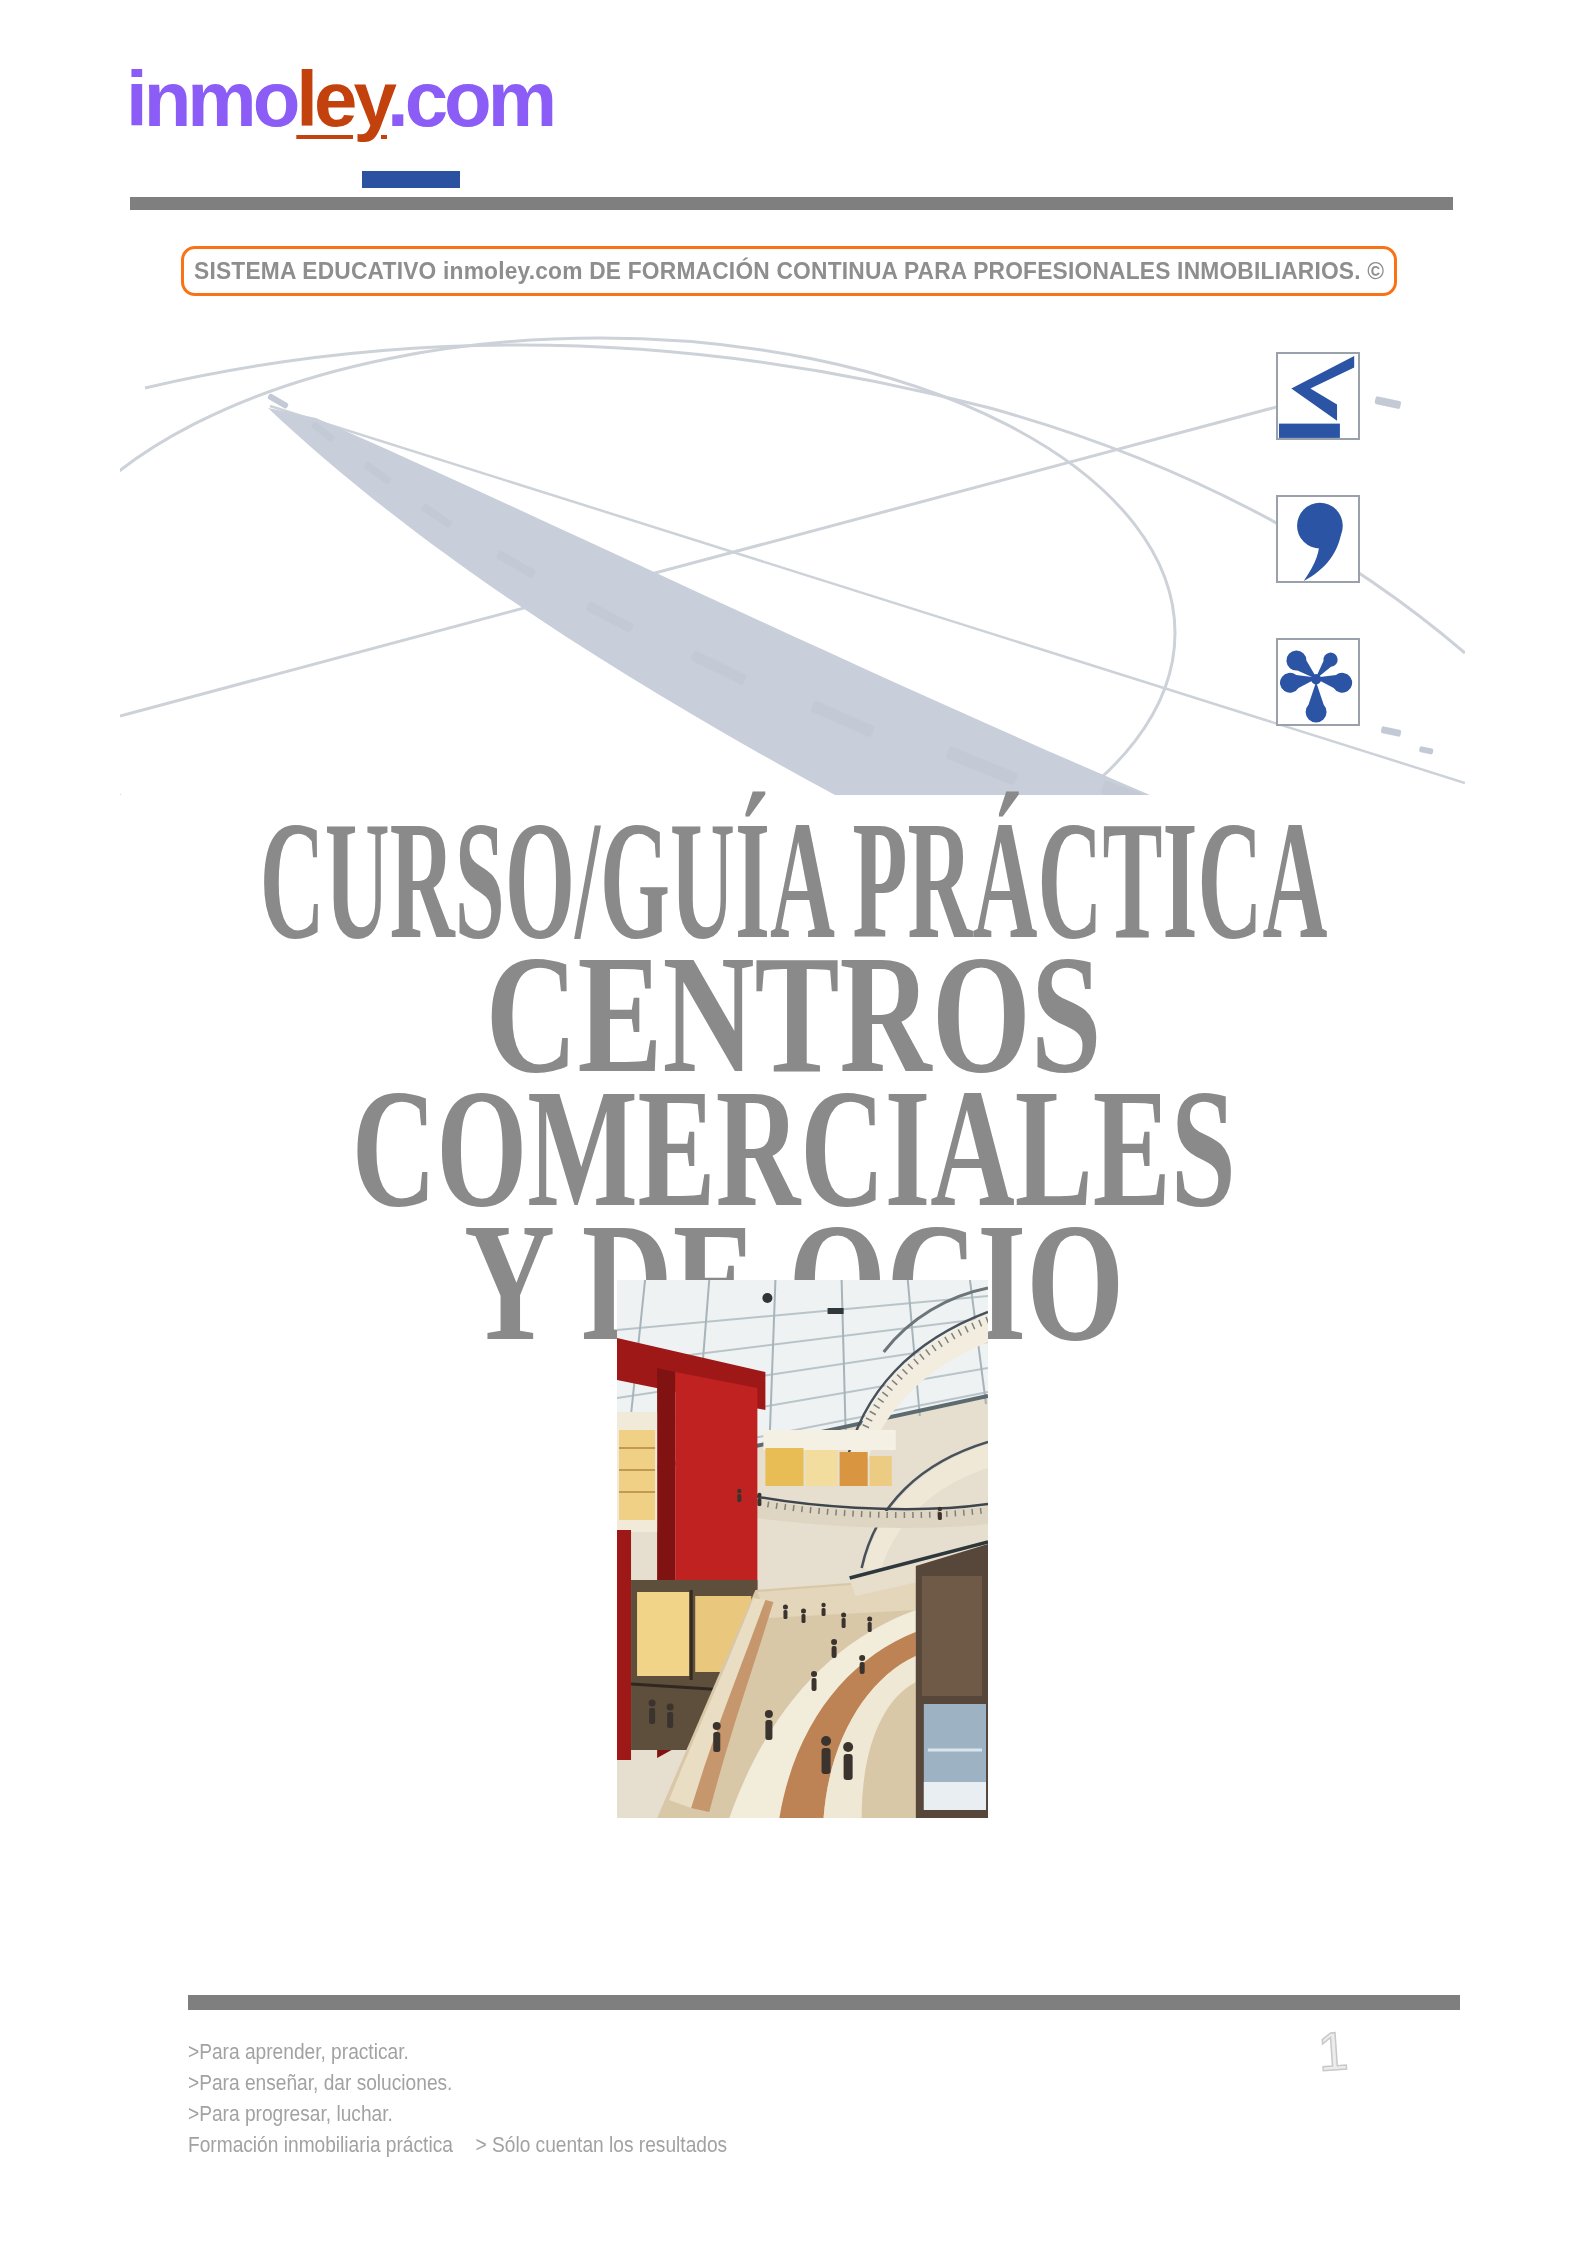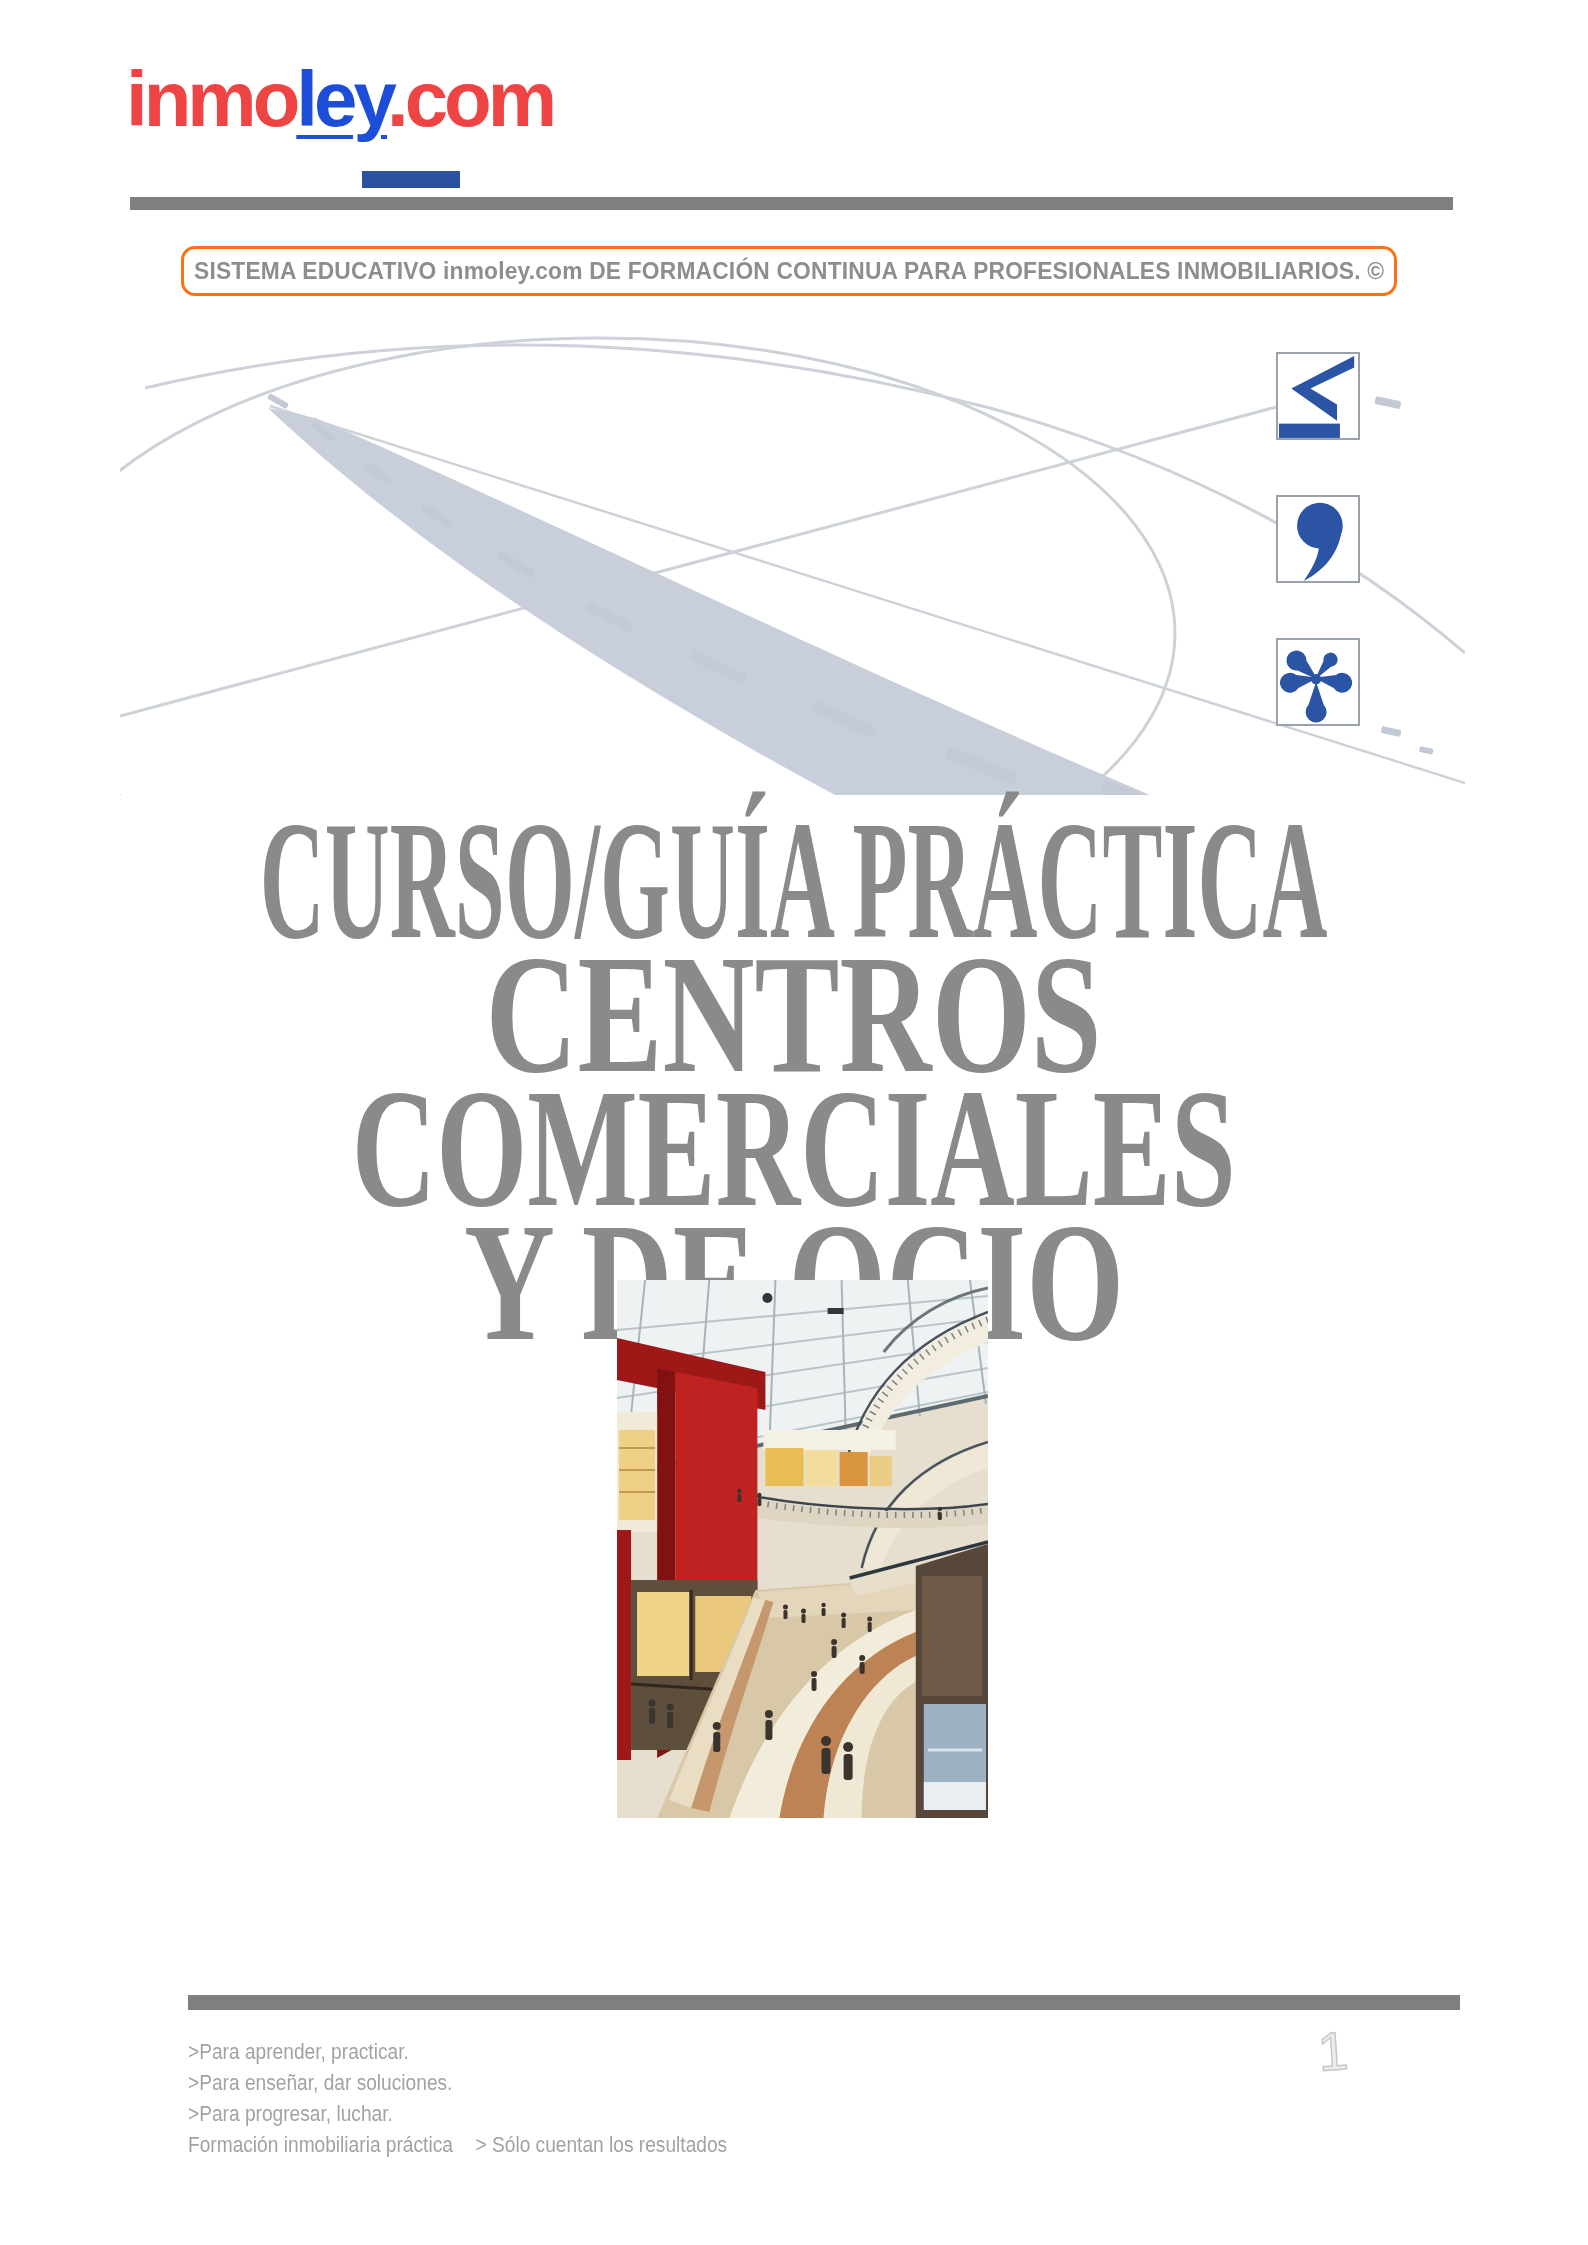--- a/index.html
+++ b/index.html
@@ -2,22 +2,22 @@
 <html><head>
 <meta charset="utf-8">
 <style>
   html,body{margin:0;padding:0;background:#ffffff;}
   #page{position:relative;width:1588px;height:2245px;background:#ffffff;overflow:hidden;
         font-family:"Liberation Sans",sans-serif;}
 
   
   .logo{position:absolute;left:126px;top:60px;font-size:78px;font-weight:bold;
         letter-spacing:-4px;line-height:1;white-space:nowrap;}
-  .logo .p1,.logo .p3{color:#ef4444;}
-  .logo .p2{color:#1d4ed8;text-decoration:underline;text-decoration-thickness:4px;text-underline-offset:9px;}
+  .logo .p1,.logo .p3{color:#8b5cf6;}
+  .logo .p2{color:#c2410c;text-decoration:underline;text-decoration-thickness:4px;text-underline-offset:9px;}
   .logo-underline{position:absolute;left:362px;top:171px;width:98px;height:17px;background:#2a52a0;}
 
   
   .bar-top{position:absolute;left:130px;top:197px;width:1323px;height:13px;background:#7f7f7f;}
   .bar-bottom{position:absolute;left:188px;top:1995px;width:1272px;height:15px;background:#7f7f7f;}
 
   
   .banner{position:absolute;left:181px;top:246px;width:1216px;height:50px;border:3px solid #f97316;
           border-radius:14px;display:flex;align-items:center;justify-content:center;box-sizing:border-box;}
   .banner span{font-size:23px;font-weight:bold;color:#8e8e8e;letter-spacing:.2px;white-space:nowrap;

